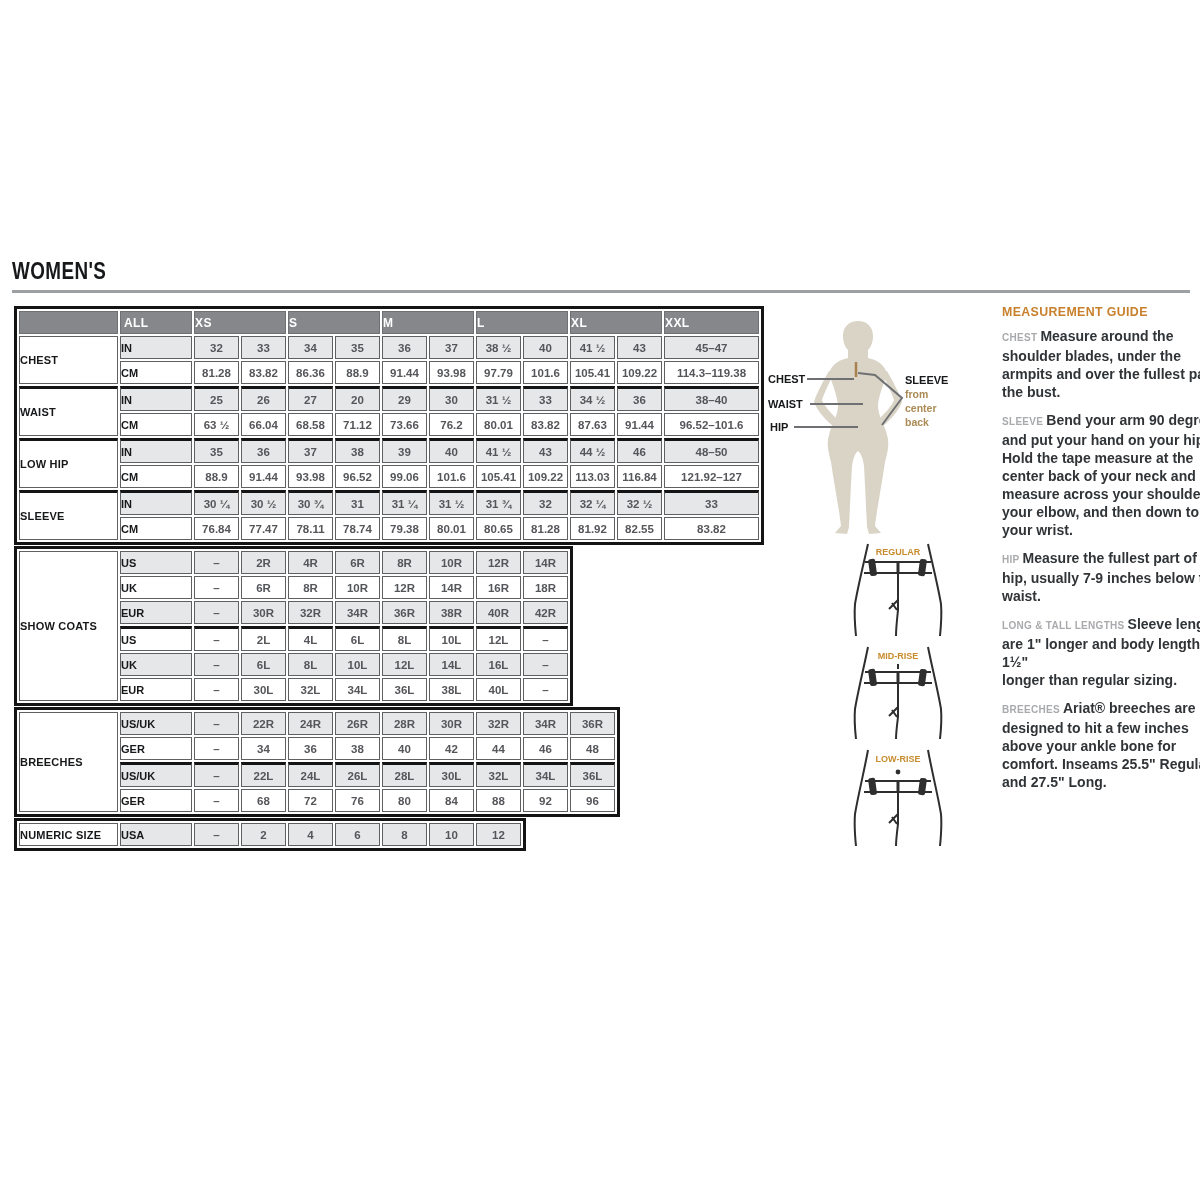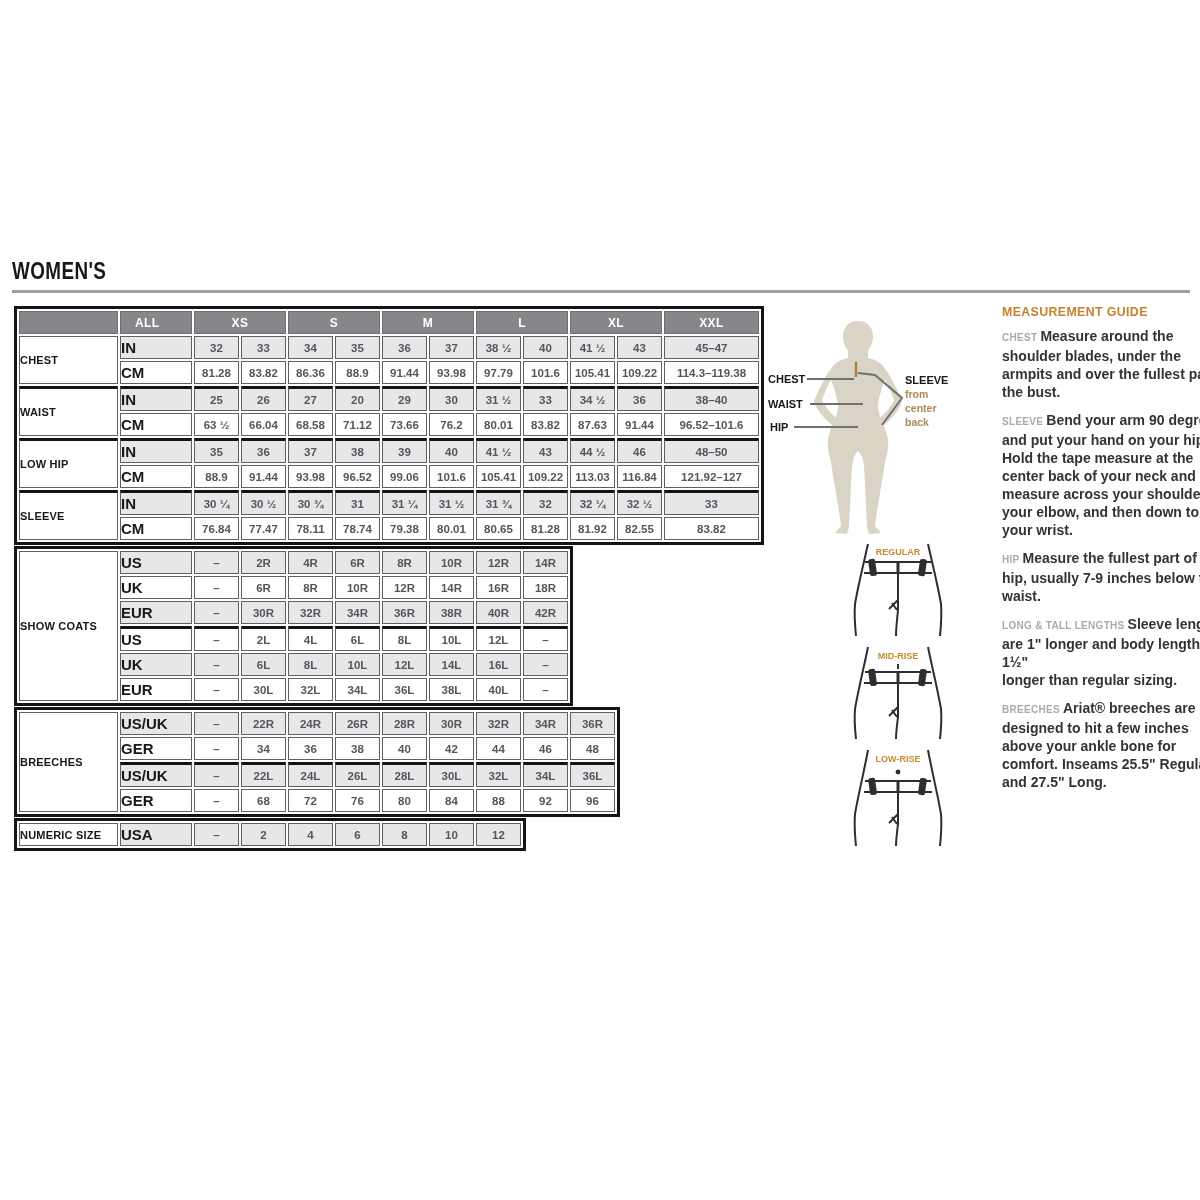--- a/index.html
+++ b/index.html
@@ -10,26 +10,26 @@
   .title{position:absolute;left:12px;top:258px;font-size:23px;font-weight:bold;color:#17181a;
          letter-spacing:.5px;transform:scaleX(.82);transform-origin:left center;white-space:nowrap;}
   .rule{position:absolute;left:12px;top:290px;width:1178px;height:3px;background:#9da0a3;}
 
   
   #tables{position:absolute;left:14px;top:306px;}
   table.sz{border-collapse:separate;border-spacing:2px;background:#fff;border:3px solid #141414;
            table-layout:fixed;margin:0 0 1px 0;}
   table.sz th,table.sz td{height:21px;padding:0;overflow:hidden;white-space:nowrap;vertical-align:middle;}
   table.sz th{background:#85878a;color:#fff;font-size:12px;font-weight:bold;border:1px solid #6f7073;
-              text-align:center;letter-spacing:.4px;}
+              text-align:left;letter-spacing:.4px;}
   table.sz th.corner{background:#85878a;}
-  table.sz th.all{text-align:left;padding-left:14px;}
+  table.sz th.all{text-align:left;padding-left:3px;}
   td.lbl{background:#fff;font-weight:bold;font-size:11px;color:#17181a;text-align:left;
          padding-left:5px;border:1px solid #5f6062;letter-spacing:.2px;}
-  td.unit{font-weight:bold;font-size:15px;color:#17181a;text-align:left;padding-left:5px;
+  td.unit{font-weight:bold;font-size:11px;color:#17181a;text-align:left;padding-left:5px;
           border:1px solid #5f6062;}
   td.val{font-size:11.5px;font-weight:bold;color:#55565a;text-align:center;border:1px solid #5f6062;}
   tr.odd td.unit,tr.odd td.val{background:#e6e7e8;}
   tr.even td.unit,tr.even td.val{background:#fff;}
   tr.sep td{border-top:3px solid #141414;}
 
   
   #figure{position:absolute;left:758px;top:312px;}
   
   #rises{position:absolute;left:852px;top:542px;}

